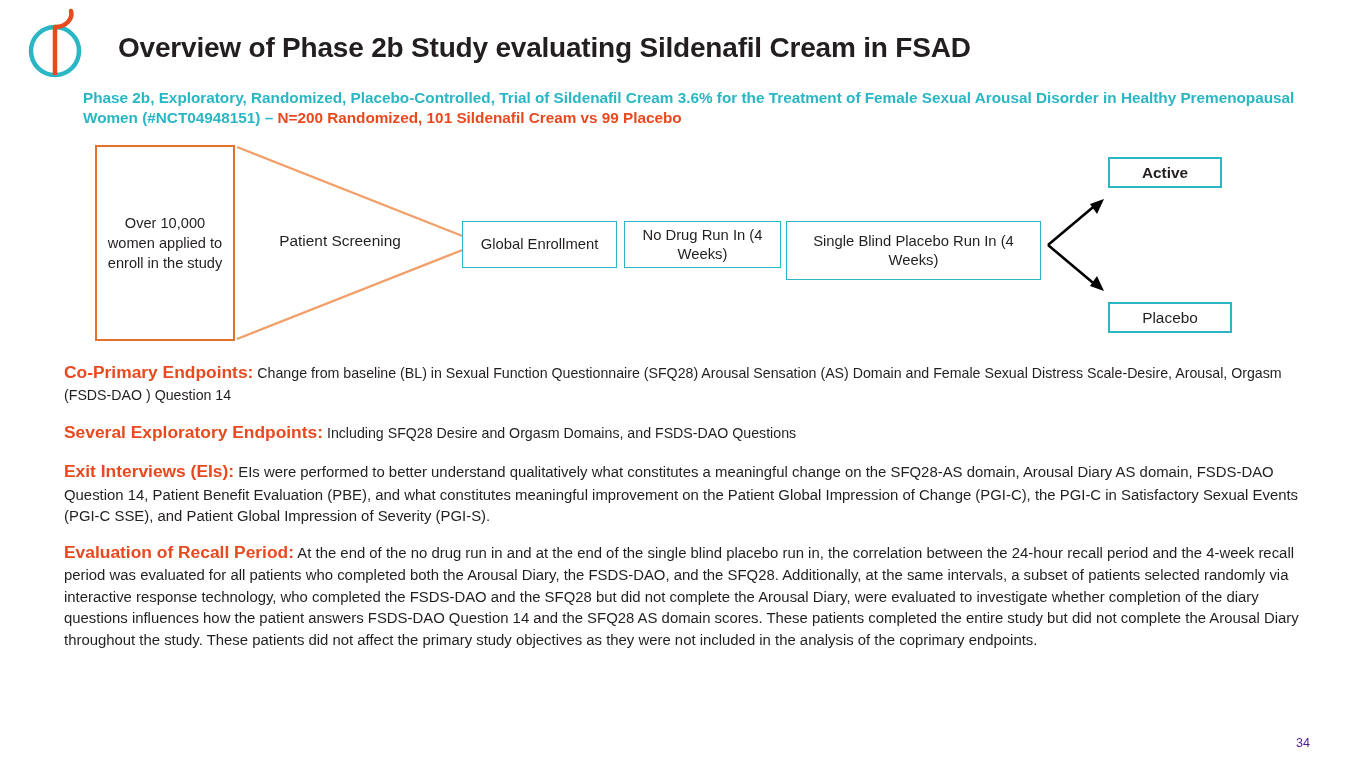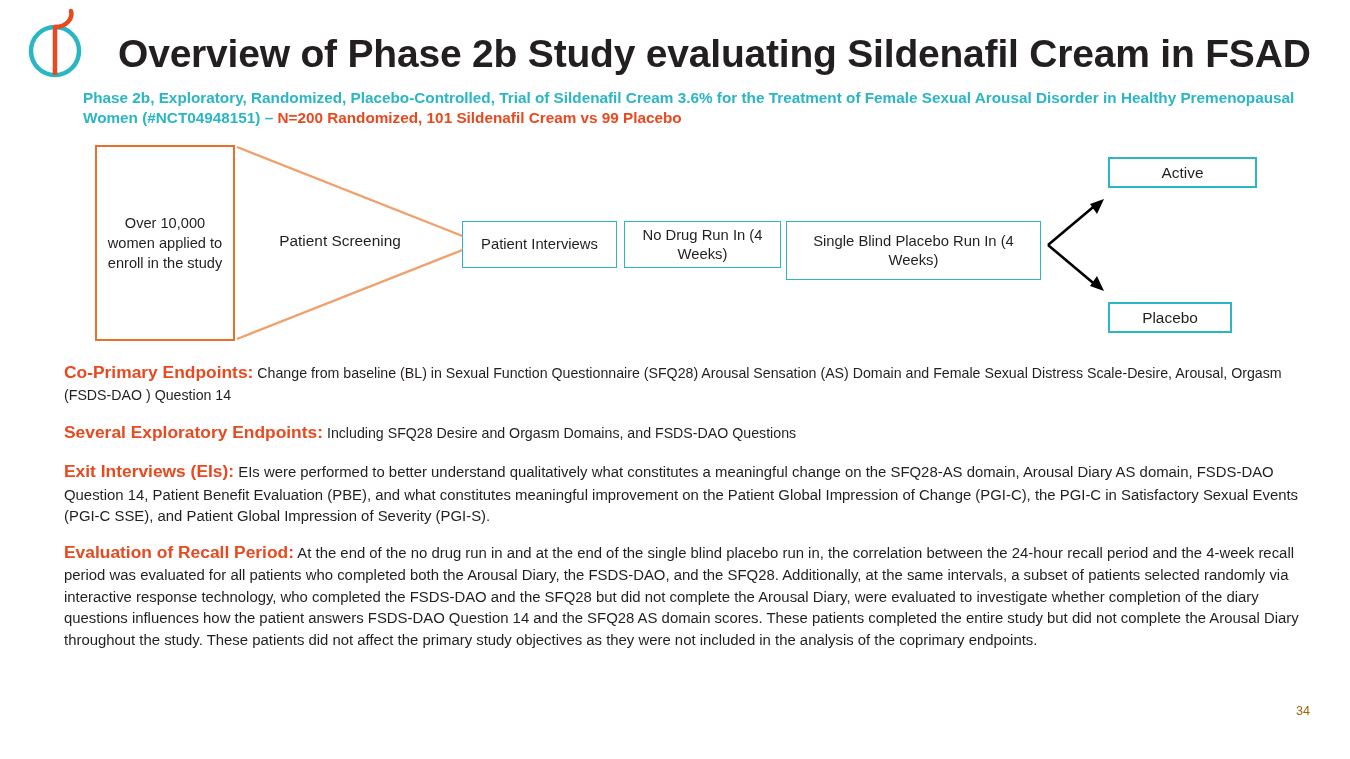--- a/index.html
+++ b/index.html
@@ -23,21 +23,21 @@
     top: 8px;
     width: 58px;
     height: 72px;
   }
 
   
   .title {
     position: absolute;
     left: 118px;
     top: 32px;
-    font-size: 39px;
+    font-size: 28px;
     font-weight: bold;
     letter-spacing: -0.2px;
     color: #231f20;
     white-space: nowrap;
   }
 
   
   .subtitle {
     position: absolute;
     left: 83px;
@@ -125,21 +125,21 @@
     position: absolute;
     border: 2px solid #2ab6c4;
     box-sizing: border-box;
     display: flex;
     align-items: center;
     justify-content: center;
     font-size: 15.4px;
     color: #231f20;
     background: #fff;
   }
-  .box-active { left: 1108px; top: 17px; width: 149px; height: 31px; }
+  .box-active { left: 1108px; top: 17px; width: 114px; height: 31px; font-weight: bold; }
   .box-placebo { left: 1108px; top: 162px; width: 124px; height: 31px; }
 
   .rand-label {
     position: absolute;
     left: 1122px;
     top: 78px;
     width: 130px;
     text-align: center;
     font-style: italic;
     font-size: 14.4px;
@@ -171,23 +171,23 @@
   }
   .ep.big .body {
     font-size: 14.9px;
   }
   .ep.recall { margin-top: 12px; }
   .ep.recall .body { font-size: 14.9px; }
 
   .slide-number {
     position: absolute;
     right: 40px;
-    top: 704px;
+    top: 736px;
     font-size: 12.6px;
-    color: #a16207;
+    color: #4c1d95;
   }
 </style>
 </head>
 <body>
 
 <div class="logo">
   <svg width="58" height="72" viewBox="0 0 58 72">
     <circle cx="29" cy="43" r="24" fill="none" stroke="#2ab6c4" stroke-width="4.5"></circle>
     <path d="M29 19 L29 67" stroke="#e8491f" stroke-width="4.5" fill="none"></path>
     <path d="M29 19 C41 19, 47 10, 45 3" stroke="#e8491f" stroke-width="4.5" fill="none" stroke-linecap="round"></path>
@@ -202,21 +202,21 @@
 
 <div class="diagram">
 
   <div class="box-left">Over 10,000 women applied to enroll in the study</div>
 
   <svg class="funnel" viewBox="0 0 232 196">
     <path d="M2 2 L230 92 L230 104 L2 194" fill="none" stroke="#f0a06a" stroke-width="2.4" stroke-linejoin="round"></path>
   </svg>
   <div class="funnel-label">Patient Screening</div>
 
-  <div class="step step-enroll">Patient Interviews</div>
+  <div class="step step-enroll">Global Enrollment</div>
   <div class="step step-nodrug">No Drug Run In (4 Weeks)</div>
   <div class="step step-placebo">Single Blind Placebo Run In (4 Weeks)</div>
 
   <svg class="arrows" viewBox="0 0 62 100">
     <path d="M2 50 L52 8" stroke="#000" stroke-width="2.6" fill="none"></path>
     <path d="M58 4 L44 9 L51 19 Z" fill="#000"></path>
     <path d="M2 50 L52 92" stroke="#000" stroke-width="2.6" fill="none"></path>
     <path d="M58 96 L44 91 L51 81 Z" fill="#000"></path>
   </svg>
 

